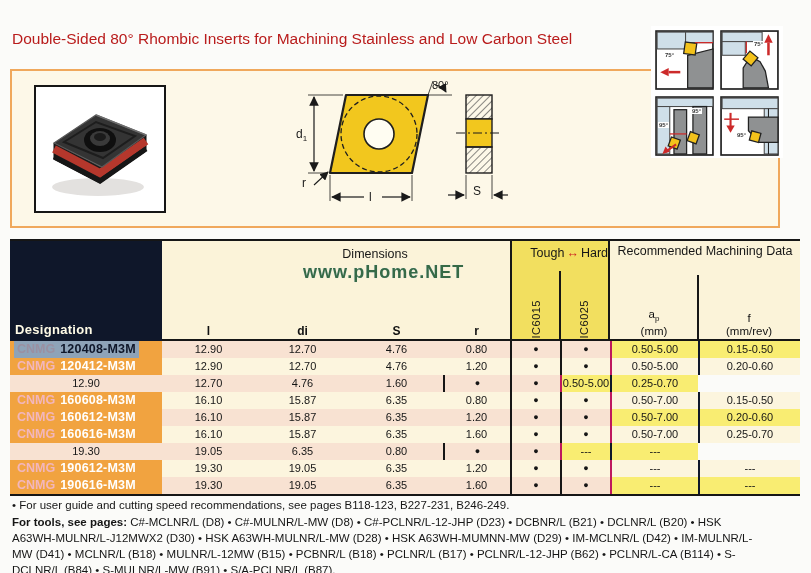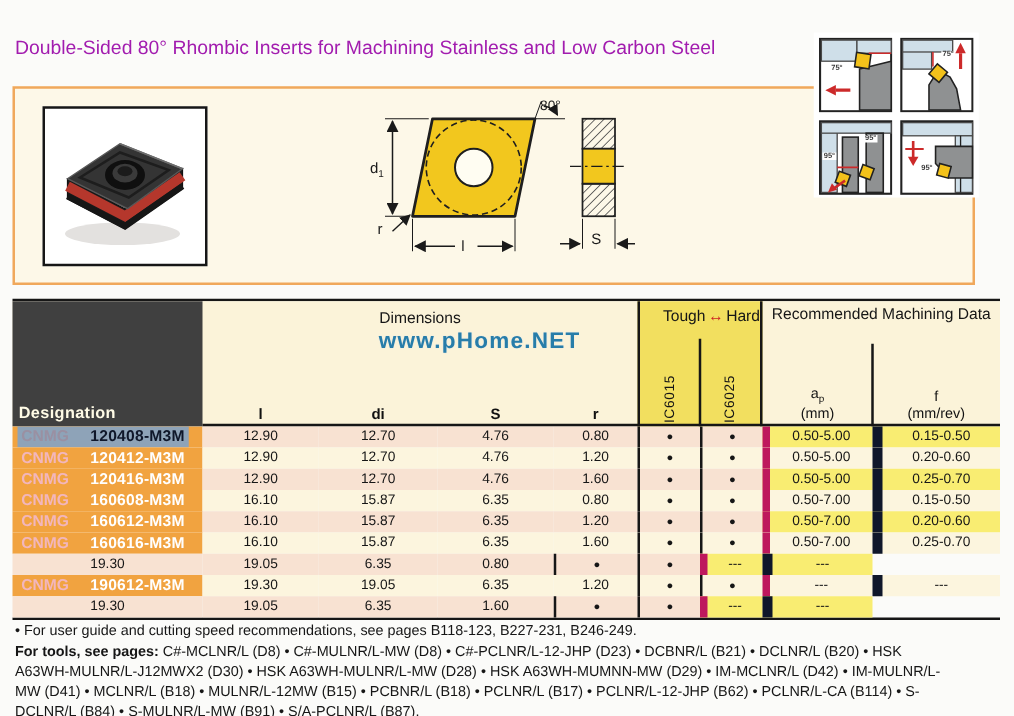--- a/index.html
+++ b/index.html
@@ -2,48 +2,48 @@
 <html><head>
 <meta charset="utf-8">
 <style>
   html,body{margin:0;padding:0;}
   body{width:811px;height:573px;overflow:hidden;background:#fbfbf9;
        font-family:"Liberation Sans","DejaVu Sans",sans-serif;color:#111;}
   .page{position:relative;width:811px;height:573px;}
 
   
   .title{position:absolute;left:12px;top:4px;font-size:22px;font-weight:bold;color:#8b0f0f;letter-spacing:.4px;}
-  .subtitle{position:absolute;left:12px;top:30px;font-size:15.5px;color:#a21caf;}
+  .subtitle{position:absolute;left:12px;top:30px;font-size:15.5px;color:#b91c1c;}
 
   
   .diagrams{position:absolute;left:651px;top:26px;width:132px;height:132px;background:#fff;
             display:grid;grid-template-columns:1fr 1fr;grid-template-rows:1fr 1fr;gap:6px;padding:4px;z-index:5;box-sizing:border-box;}
   .panel{position:relative;width:100%;height:100%;}
   .panel svg{width:100%;height:100%;display:block;}
   .angle-label{position:absolute;font-size:6px;line-height:6px;color:#3a3a3a;background:#fff;padding:0 1px;font-weight:bold;}
 
   
   .main-box{position:absolute;left:10px;top:69px;width:770px;height:159px;background:#fdf8e8;
             border:2px solid #f0a85c;box-sizing:border-box;z-index:1;}
   .photo-box{position:absolute;left:22px;top:14px;width:132px;height:128px;background:#fff;border:2px solid #161616;box-sizing:border-box;}
   .photo-box svg{width:100%;height:100%;display:block;}
   .drawing{position:absolute;left:282px;top:8px;width:215px;height:145px;}
   .drawing svg{position:absolute;left:0;top:0;width:215px;height:145px;}
   .dim-label{position:absolute;font-size:12px;font-weight:normal;color:#1a1a1a;line-height:12px;}
   .dim-label sub{font-size:8px;}
 
   .watermark{position:absolute;left:303px;top:262px;z-index:6;font-size:18px;font-weight:bold;
-             color:#0369a1;opacity:.85;letter-spacing:1px;text-shadow:0 0 1px #c2d6ef;}
+             color:#14532d;opacity:.85;letter-spacing:1px;text-shadow:0 0 1px #c2d6ef;}
 
   
   .tbl{position:absolute;left:10px;top:239px;width:790px;z-index:2;border-top:2px solid #161616;border-bottom:2px solid #161616;}
   .thead{position:relative;height:100px;background:#fbf3d9;}
-  .h-desig{position:absolute;left:0;top:0;width:152px;height:100%;background:#404040;}
+  .h-desig{position:absolute;left:0;top:0;width:152px;height:100%;background:#0f172a;}
   .h-desig-label{position:absolute;left:5px;bottom:4px;font-size:13px;font-weight:bold;color:#fffbe6;letter-spacing:.3px;}
-  .h-dims{position:absolute;left:152px;top:6px;width:348px;text-align:center;font-size:12.5px;color:#161616;}
+  .h-dims{position:absolute;left:152px;top:6px;width:348px;text-align:center;font-size:12.5px;color:#161616;padding-left:39px;}
   .h-letter{position:absolute;bottom:3px;text-align:center;font-size:12px;font-weight:bold;}
   .h-l{left:152px;width:93px;} .h-di{left:245px;width:95px;} .h-s{left:340px;width:93px;} .h-r{left:433px;width:67px;}
   .h-tough{position:absolute;left:500px;top:0;width:100px;height:100%;background:#f2df5f;
            border-left:2px solid #161616;border-right:2px solid #161616;box-sizing:border-box;}
   .h-tough-label{position:absolute;left:0;right:0;top:5px;text-align:right;font-size:12.5px;color:#161616;white-space:nowrap;}
   .h-tough-label .arw{color:#cc2222;font-weight:bold;padding:0 2px;}
   .ic-col{position:absolute;top:30px;bottom:3px;width:48px;display:flex;align-items:flex-end;justify-content:center;}
   .ic-col.left{left:0;} .ic-col.right{left:48px;}
   .ic-col span{writing-mode:vertical-rl;transform:rotate(180deg);font-size:11px;letter-spacing:.5px;color:#161616;}
   .h-ic-divider{position:absolute;left:549px;top:30px;bottom:0;width:2px;background:#161616;}
@@ -52,29 +52,29 @@
   .h-ap{position:absolute;left:600px;width:88px;bottom:3px;text-align:center;font-size:11.5px;line-height:13px;}
   .h-f{position:absolute;left:688px;width:102px;bottom:3px;text-align:center;font-size:11.5px;line-height:13px;}
   .h-ap sub{font-size:8px;}
   .h-underline{position:absolute;left:152px;right:0;bottom:0;height:2px;background:#161616;}
 
   .tbody{}
   .trow{display:grid;grid-template-columns:152px 93px 95px 93px 67px 50px 50px 88px 102px;height:17px;}
   .cell{box-sizing:border-box;line-height:17px;overflow:hidden;}
   .c-desig{background:#f1a340;padding-left:4px;font-size:12.5px;font-weight:bold;white-space:nowrap;}
   .desig-text{display:inline-block;padding:0 3px;}
-  .prefix{color:#f2b6bd;margin-right:17px;}
+  .prefix{color:#f2b6bd;margin-right:5px;}
   .code{color:#ffffff;letter-spacing:.2px;}
   .desig-text.highlight{background:#8ea3b8;}
   .desig-text.highlight .prefix{color:#9a90a2;}
   .desig-text.highlight .code{color:#0f172a;}
   .c-val{text-align:center;font-size:11px;color:#161616;}
   .c-ic1,.c-ic2{border-left:2px solid #161616;font-size:9px;}
-  .c-ap{border-left:6px solid #be185d;}
-  .c-f{border-left:8px solid #0f172a;}
+  .c-ap{border-left:2px solid #be185d;}
+  .c-f{border-left:2px solid #0f172a;}
   .trow.odd .c-val{background:#f8e2d2;}
   .trow.even .c-val{background:#fcf5de;}
   .trow.odd .c-ap,.trow.odd .c-f{background:#f9ed72;}
   .trow.even .c-ap,.trow.even .c-f{background:#fcf5de;}
 
   
   .note{position:absolute;left:12px;top:499px;font-size:11.5px;color:#161616;}
   .tools{position:absolute;left:12px;top:514px;width:748px;font-size:11.5px;line-height:16px;color:#161616;}
   .tools b{font-weight:bold;}
 </style>
@@ -267,23 +267,20 @@
     <div class="cell c-val">12.70</div>
     <div class="cell c-val">4.76</div>
     <div class="cell c-val">1.20</div>
     <div class="cell c-val c-ic1">●</div>
     <div class="cell c-val c-ic2">●</div>
     <div class="cell c-val c-ap">0.50-5.00</div>
     <div class="cell c-val c-f">0.20-0.60</div>
   </div>
 
   <div class="trow odd">
-    <div class="cell c-desig">
-      <span class="desig-text"><span class="prefix">CNMG</span><span class="code">120416-M3M</span></span>
-    </div>
     <div class="cell c-val">12.90</div>
     <div class="cell c-val">12.70</div>
     <div class="cell c-val">4.76</div>
     <div class="cell c-val">1.60</div>
     <div class="cell c-val c-ic1">●</div>
     <div class="cell c-val c-ic2">●</div>
     <div class="cell c-val c-ap">0.50-5.00</div>
     <div class="cell c-val c-f">0.25-0.70</div>
   </div>
 
@@ -348,20 +345,23 @@
     <div class="cell c-val">19.05</div>
     <div class="cell c-val">6.35</div>
     <div class="cell c-val">1.20</div>
     <div class="cell c-val c-ic1">●</div>
     <div class="cell c-val c-ic2">●</div>
     <div class="cell c-val c-ap">---</div>
     <div class="cell c-val c-f">---</div>
   </div>
 
   <div class="trow odd">
+    <div class="cell c-desig">
+      <span class="desig-text"><span class="prefix">CNMG</span><span class="code">190616-M3M</span></span>
+    </div>
     <div class="cell c-val">19.30</div>
     <div class="cell c-val">19.05</div>
     <div class="cell c-val">6.35</div>
     <div class="cell c-val">1.60</div>
     <div class="cell c-val c-ic1">●</div>
     <div class="cell c-val c-ic2">●</div>
     <div class="cell c-val c-ap">---</div>
     <div class="cell c-val c-f">---</div>
   </div>
 </div>

